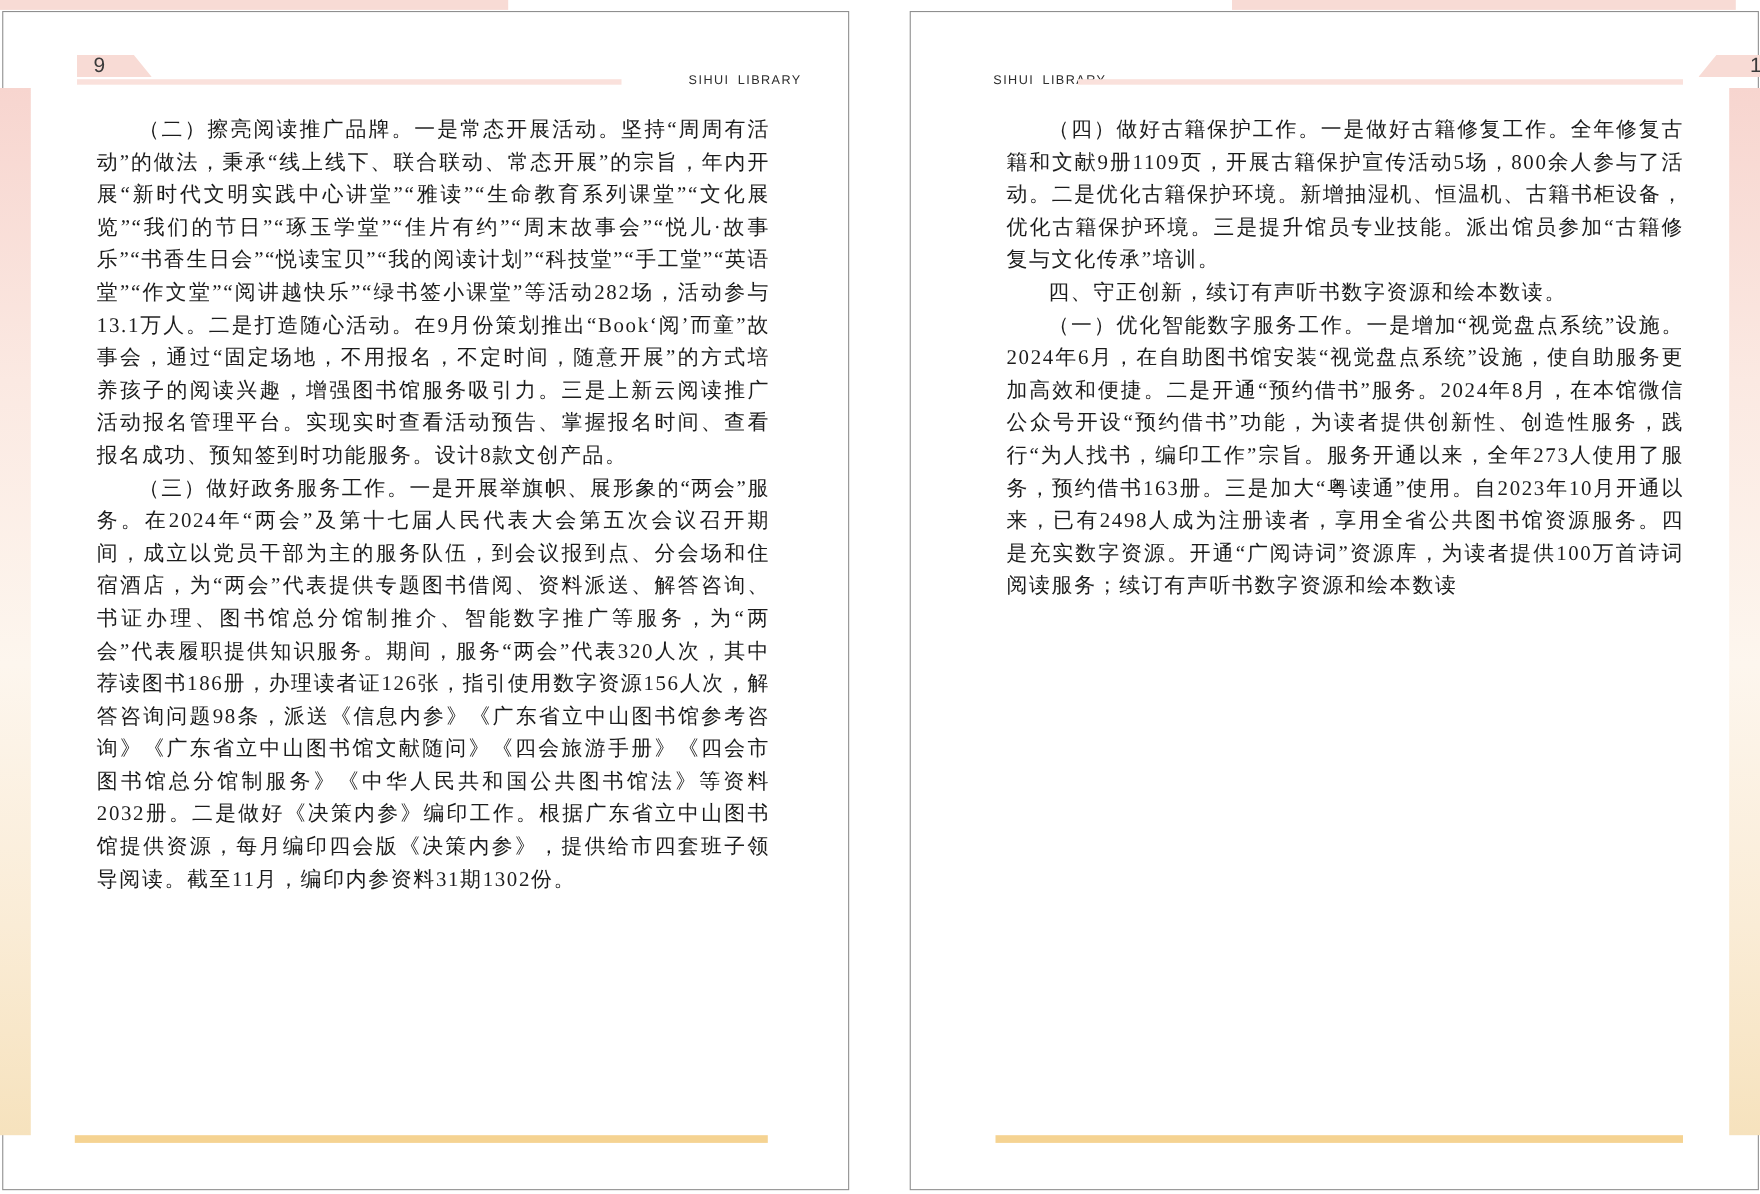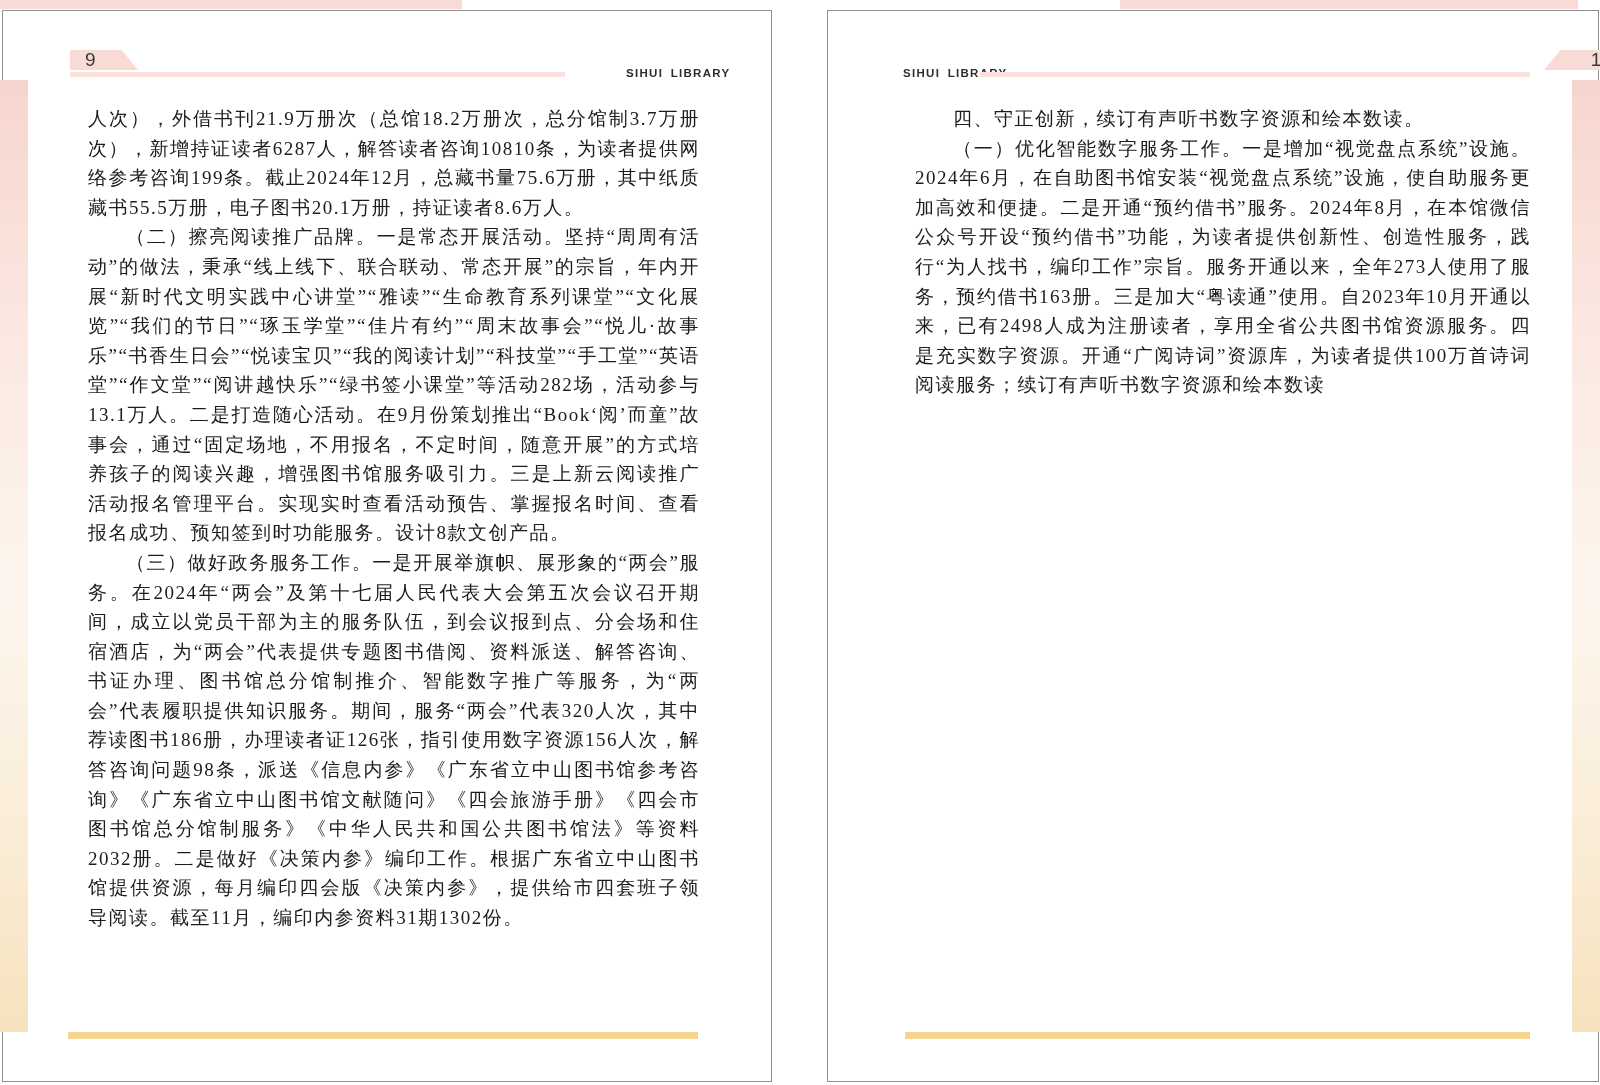--- a/index.html
+++ b/index.html
@@ -83,21 +83,21 @@
   }
   .rule-left  { left: 70px;  width: 495px; }
   .rule-right { left: 980px; width: 550px; }
 
   
   .brand-label {
     position: absolute;
     top: 67px;
     z-index: 2;
     font-family: "Liberation Sans", "DejaVu Sans", sans-serif;
-    font-weight: bold;
+    font-weight: normal;
     font-size: 11.5px;
     letter-spacing: 1.3px;
     color: #2e2e2e;
     word-spacing: 3px;
   }
   .brand-left  { left: 626px; }
   .brand-right { left: 903px; }
 
   
   .body-col {
@@ -144,25 +144,25 @@
 
   <div class="page-num-banner banner-9">9</div>
   <div class="header-rule rule-left"></div>
   <div class="brand-label brand-left">SIHUI LIBRARY</div>
 
   <div class="brand-label brand-right">SIHUI LIBRARY</div>
   <div class="header-rule rule-right"></div>
   <div class="page-num-banner banner-10">10</div>
 
   <div class="body-col body-left">
-      <p>人次），外借书刊21.9万册次（总馆18.2万册次，总分馆制3.7万册次），新增持证读者6287人，解答读者咨询10810条，为读者提供网络参考咨询199条。截止2024年12月，总藏书量75.6万册，其中纸质藏书55.5万册，电子图书20.1万册，持证读者8.6万人。</p>
       <p class="indent">（二）擦亮阅读推广品牌。一是常态开展活动。坚持“周周有活动”的做法，秉承“线上线下、联合联动、常态开展”的宗旨，年内开展“新时代文明实践中心讲堂”“雅读”“生命教育系列课堂”“文化展览”“我们的节日”“琢玉学堂”“佳片有约”“周末故事会”“悦儿·故事乐”“书香生日会”“悦读宝贝”“我的阅读计划”“科技堂”“手工堂”“英语堂”“作文堂”“阅讲越快乐”“绿书签小课堂”等活动282场，活动参与13.1万人。二是打造随心活动。在9月份策划推出“Book‘阅’而童”故事会，通过“固定场地，不用报名，不定时间，随意开展”的方式培养孩子的阅读兴趣，增强图书馆服务吸引力。三是上新云阅读推广活动报名管理平台。实现实时查看活动预告、掌握报名时间、查看报名成功、预知签到时功能服务。设计8款文创产品。</p>
       <p class="indent">（三）做好政务服务工作。一是开展举旗帜、展形象的“两会”服务。在2024年“两会”及第十七届人民代表大会第五次会议召开期间，成立以党员干部为主的服务队伍，到会议报到点、分会场和住宿酒店，为“两会”代表提供专题图书借阅、资料派送、解答咨询、书证办理、图书馆总分馆制推介、智能数字推广等服务，为“两会”代表履职提供知识服务。期间，服务“两会”代表320人次，其中荐读图书186册，办理读者证126张，指引使用数字资源156人次，解答咨询问题98条，派送《信息内参》《广东省立中山图书馆参考咨询》《广东省立中山图书馆文献随问》《四会旅游手册》《四会市图书馆总分馆制服务》《中华人民共和国公共图书馆法》等资料2032册。二是做好《决策内参》编印工作。根据广东省立中山图书馆提供资源，每月编印四会版《决策内参》，提供给市四套班子领导阅读。截至11月，编印内参资料31期1302份。</p>
     </div>
   <div class="body-col body-right">
+      <p class="indent">（四）做好古籍保护工作。一是做好古籍修复工作。全年修复古籍和文献9册1109页，开展古籍保护宣传活动5场，800余人参与了活动。二是优化古籍保护环境。新增抽湿机、恒温机、古籍书柜设备，优化古籍保护环境。三是提升馆员专业技能。派出馆员参加“古籍修复与文化传承”培训。</p>
       <p class="indent">四、守正创新，续订有声听书数字资源和绘本数读。</p>
       <p class="indent">（一）优化智能数字服务工作。一是增加“视觉盘点系统”设施。2024年6月，在自助图书馆安装“视觉盘点系统”设施，使自助服务更加高效和便捷。二是开通“预约借书”服务。2024年8月，在本馆微信公众号开设“预约借书”功能，为读者提供创新性、创造性服务，践行“为人找书，编印工作”宗旨。服务开通以来，全年273人使用了服务，预约借书163册。三是加大“粤读通”使用。自2023年10月开通以来，已有2498人成为注册读者，享用全省公共图书馆资源服务。四是充实数字资源。开通“广阅诗词”资源库，为读者提供100万首诗词阅读服务；续订有声听书数字资源和绘本数读</p>
     </div>
 
   <div class="footer-bar footer-left"></div>
   <div class="footer-bar footer-right"></div>
 
 </div>
 
 </body></html>

